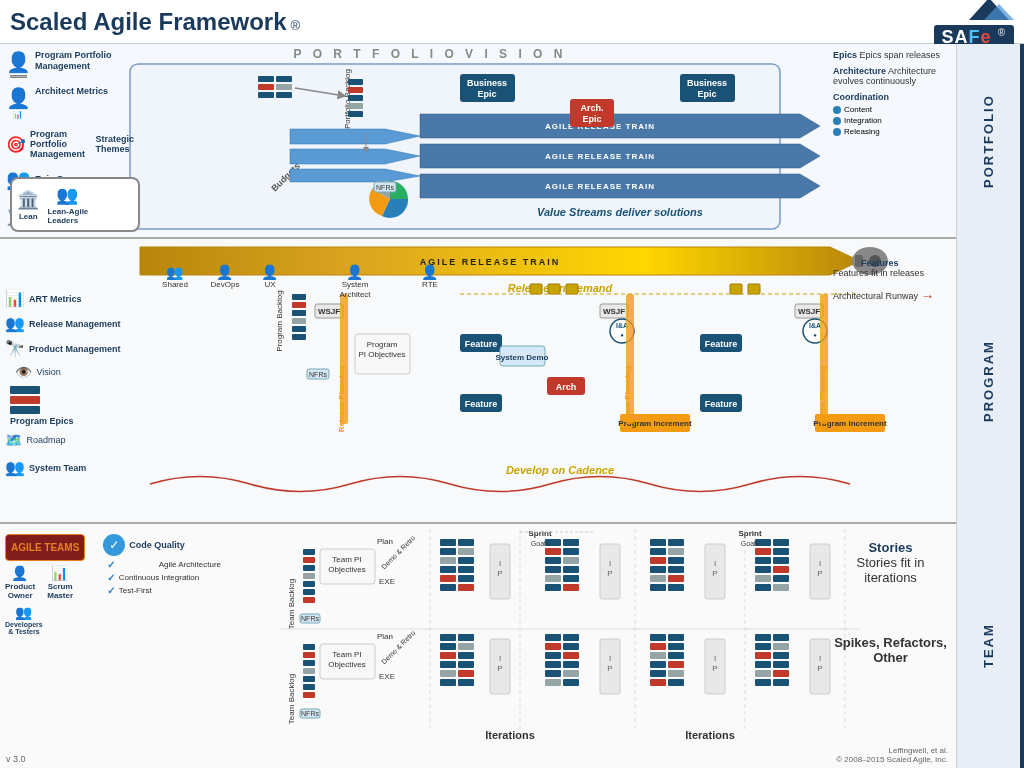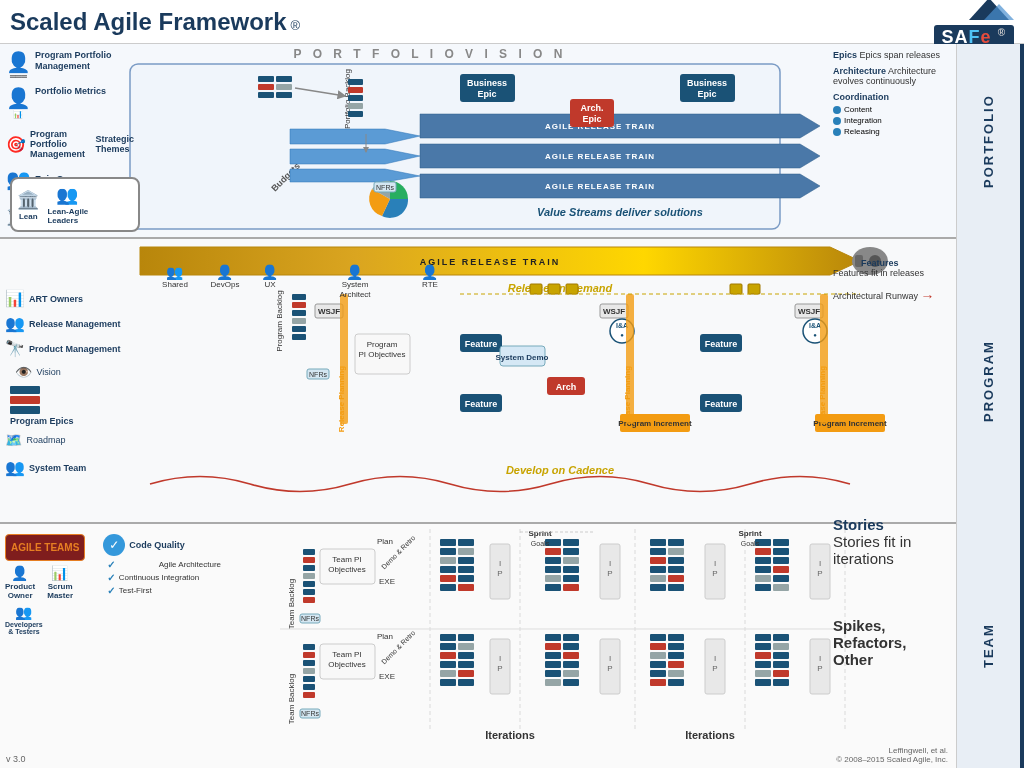--- a/index.html
+++ b/index.html
@@ -222,21 +222,21 @@
               <span style="font-size:8px;line-height:3px;">═══</span>
             </div>
             <div style="font-size:9px;font-weight:bold;color:#1a3a5c;line-height:1.2;">Program Portfolio Management</div>
           </div>
 
           <div style="display:flex;align-items:flex-start;gap:4px;">
             <div style="display:flex;flex-direction:column;align-items:center;">
               <span style="font-size:20px;color:#5a7a99;">👤</span>
               <span style="font-size:8px;">📊</span>
             </div>
-            <div style="font-size:9px;font-weight:bold;color:#1a3a5c;line-height:1.2;">Portfolio Metrics</div>
+            <div style="font-size:9px;font-weight:bold;color:#1a3a5c;line-height:1.2;">Architect Metrics</div>
           </div>
 
           <div style="display:flex;align-items:center;gap:4px;margin-top:2px;">
             <span style="font-size:16px;color:#5a7a99;">🎯</span>
             <div style="font-size:9px;font-weight:bold;color:#1a3a5c;">Program Portfolio Management</div>
             <div style="font-size:9px;font-weight:bold;color:#1a3a5c;">Strategic<br>Themes</div>
           </div>
 
           <div style="display:flex;align-items:center;gap:4px;">
             <span style="font-size:20px;color:#5a7a99;">👥</span>
@@ -369,21 +369,21 @@
           <text x="175" y="38" text-anchor="middle" font-size="14" fill="#5a7a99">👥</text>
           <text x="225" y="38" text-anchor="middle" font-size="14" fill="#5a7a99">👤</text>
           <text x="270" y="38" text-anchor="middle" font-size="14" fill="#5a7a99">👤</text>
           <text x="355" y="38" text-anchor="middle" font-size="14" fill="#5a7a99">👤</text>
           <text x="430" y="38" text-anchor="middle" font-size="14" fill="#5a7a99">👤</text>
         </svg>
 
         <div style="width:140px;padding:5px;position:relative;z-index:1;display:flex;flex-direction:column;gap:6px;padding-top:50px;">
           <div style="display:flex;align-items:center;gap:4px;">
             <span style="font-size:16px;color:#5a7a99;">📊</span>
-            <div style="font-size:9px;font-weight:bold;color:#1a3a5c;">ART Owners</div>
+            <div style="font-size:9px;font-weight:bold;color:#1a3a5c;">ART Metrics</div>
           </div>
           <div style="display:flex;align-items:center;gap:4px;">
             <span style="font-size:16px;color:#5a7a99;">👥</span>
             <div style="font-size:9px;font-weight:bold;color:#1a3a5c;">Release Management</div>
           </div>
           <div style="display:flex;align-items:center;gap:4px;">
             <span style="font-size:16px;color:#5a7a99;">🔭</span>
             <div style="font-size:9px;font-weight:bold;color:#1a3a5c;">Product Management</div>
           </div>
           <div style="display:flex;align-items:center;gap:4px;margin-left:10px;">
@@ -711,21 +711,21 @@
     <div style="margin-bottom:8px;">
       <span style="font-weight:bold;color:#1a3a5c;padding-left:28px;">Features</span><br>
       <span style="color:#333;">Features fit in releases</span>
     </div>
     <div style="">
       <span style="color:#333;">Architectural Runway</span>
       <span style="color:#c0392b;font-size:14px;">→</span>
     </div>
   </div>
 
-  <div style="position:absolute;top:516px;right:76px;width:115px;font-size:15px;z-index:5;">
+  <div style="position:absolute;top:540px;right:76px;width:115px;font-size:13px;z-index:5;text-align:center;">
     <div style="margin-bottom:8px;">
       <span style="font-weight:bold;color:#1a3a5c;">Stories</span><br>
       <span style="color:#333;">Stories fit in iterations</span>
     </div>
     <div style="margin-top:50px;">
       <span style="font-weight:bold;color:#333;">Spikes, Refactors, Other</span>
     </div>
   </div>
 </div>
 

